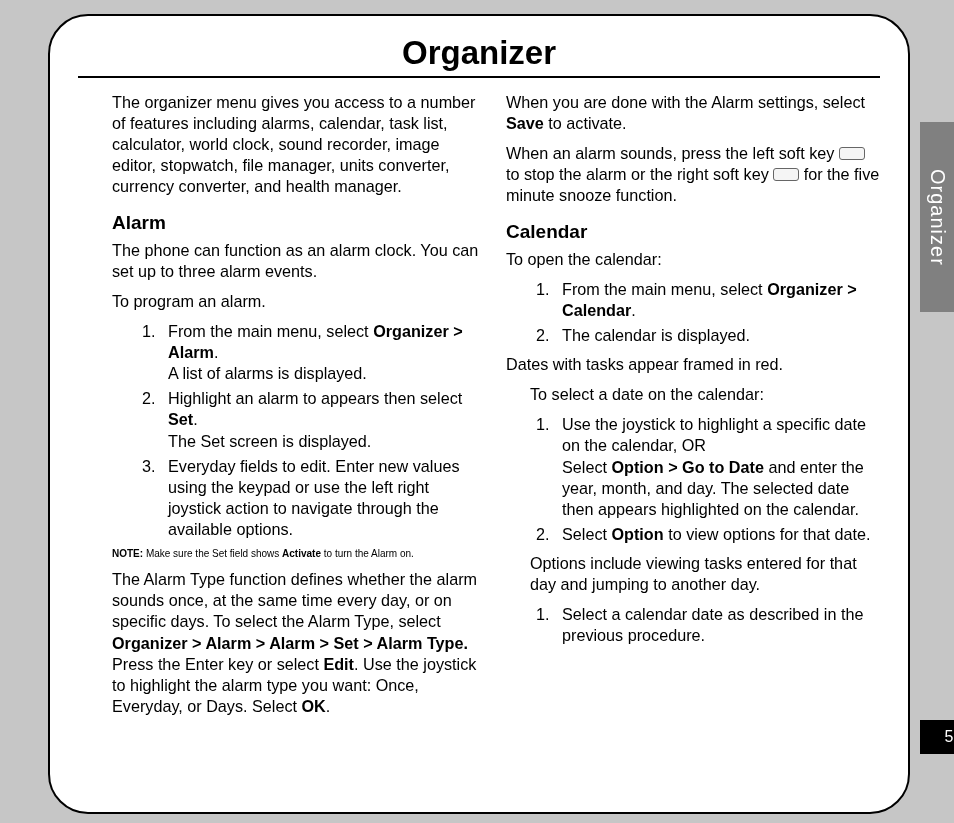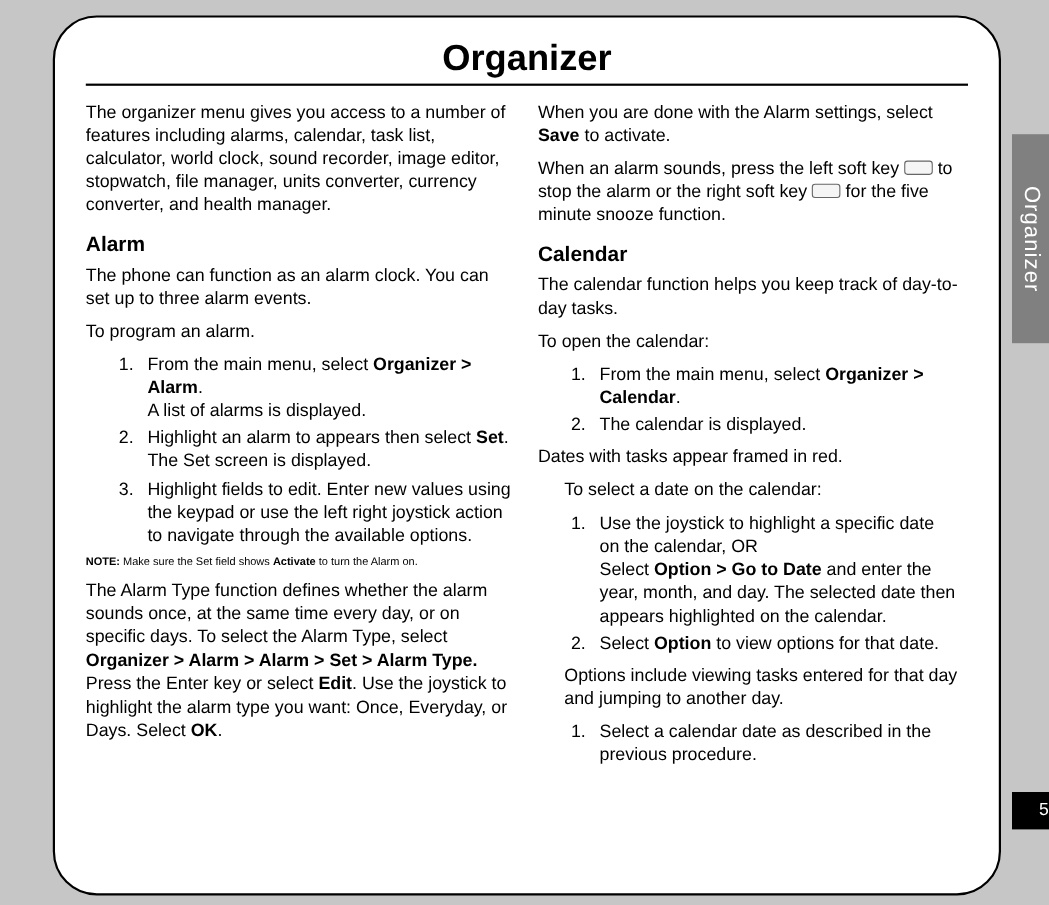--- a/index.html
+++ b/index.html
@@ -29,20 +29,21 @@
     padding-bottom: 4px;
   }
   .title-rule {
     border: none;
     border-top: 2px solid #000;
     margin-bottom: 14px;
   }
   .cols {
     display: flex;
     gap: 20px;
+    margin-left: 34px;
   }
   .col {
     flex: 1;
     min-width: 0;
     font-size: 16.2px;
     line-height: 1.3;
   }
   .col p { margin-bottom: 9px; }
   h2 {
     font-size: 19px;
@@ -125,39 +126,38 @@
       <p>To program an alarm.</p>
       <ol>
         <li>
           <span>From the main menu, select </span><b>Organizer &gt; Alarm</b><span>.</span><br>
           <span>A list of alarms is displayed.</span>
         </li>
         <li>
           <span>Highlight an alarm to appears then select </span><b>Set</b><span>.</span><br>
           <span>The Set screen is displayed.</span>
         </li>
-        <li>Highlight fields to edit. Enter new values using the keypad or use the left right joystick action to navigate through the available options.</li>
+        <li>Everyday fields to edit. Enter new values using the keypad or use the left right joystick action to navigate through the available options.</li>
       </ol>
       <p class="note">
         <b>NOTE:</b><span> Make sure the Set field shows </span><b>Activate</b><span> to turn the Alarm on.</span>
       </p>
       <p>
         <span>The Alarm Type function defines whether the alarm sounds once, at the same time every day, or on specific days. To select the Alarm Type, select </span><b>Organizer &gt; Alarm &gt; Alarm &gt; Set &gt; Alarm Type.</b><span> Press the Enter key or select </span><b>Edit</b><span>. Use the joystick to highlight the alarm type you want: Once, Everyday, or Days. Select </span><b>OK</b><span>.</span>
       </p>
     </div>
 
     <div class="col">
       <p>
         <span>When you are done with the Alarm settings, select </span><b>Save</b><span> to activate.</span>
       </p>
       <p>
         <span>When an alarm sounds, press the left soft key </span><span class="softkey"></span><span> to stop the alarm or the right soft key </span><span class="softkey right"></span><span> for the five minute snooze function.</span>
       </p>
       <h2>Calendar</h2>
-      <p>The calendar function helps you keep track of day-to-day tasks.</p>
       <p>To open the calendar:</p>
       <ol>
         <li>
           <span>From the main menu, select </span><b>Organizer &gt; Calendar</b><span>.</span>
         </li>
         <li>The calendar is displayed.</li>
       </ol>
       <p>Dates with tasks appear framed in red.</p>
       <p class="sub">To select a date on the calendar:</p>
       <ol>

